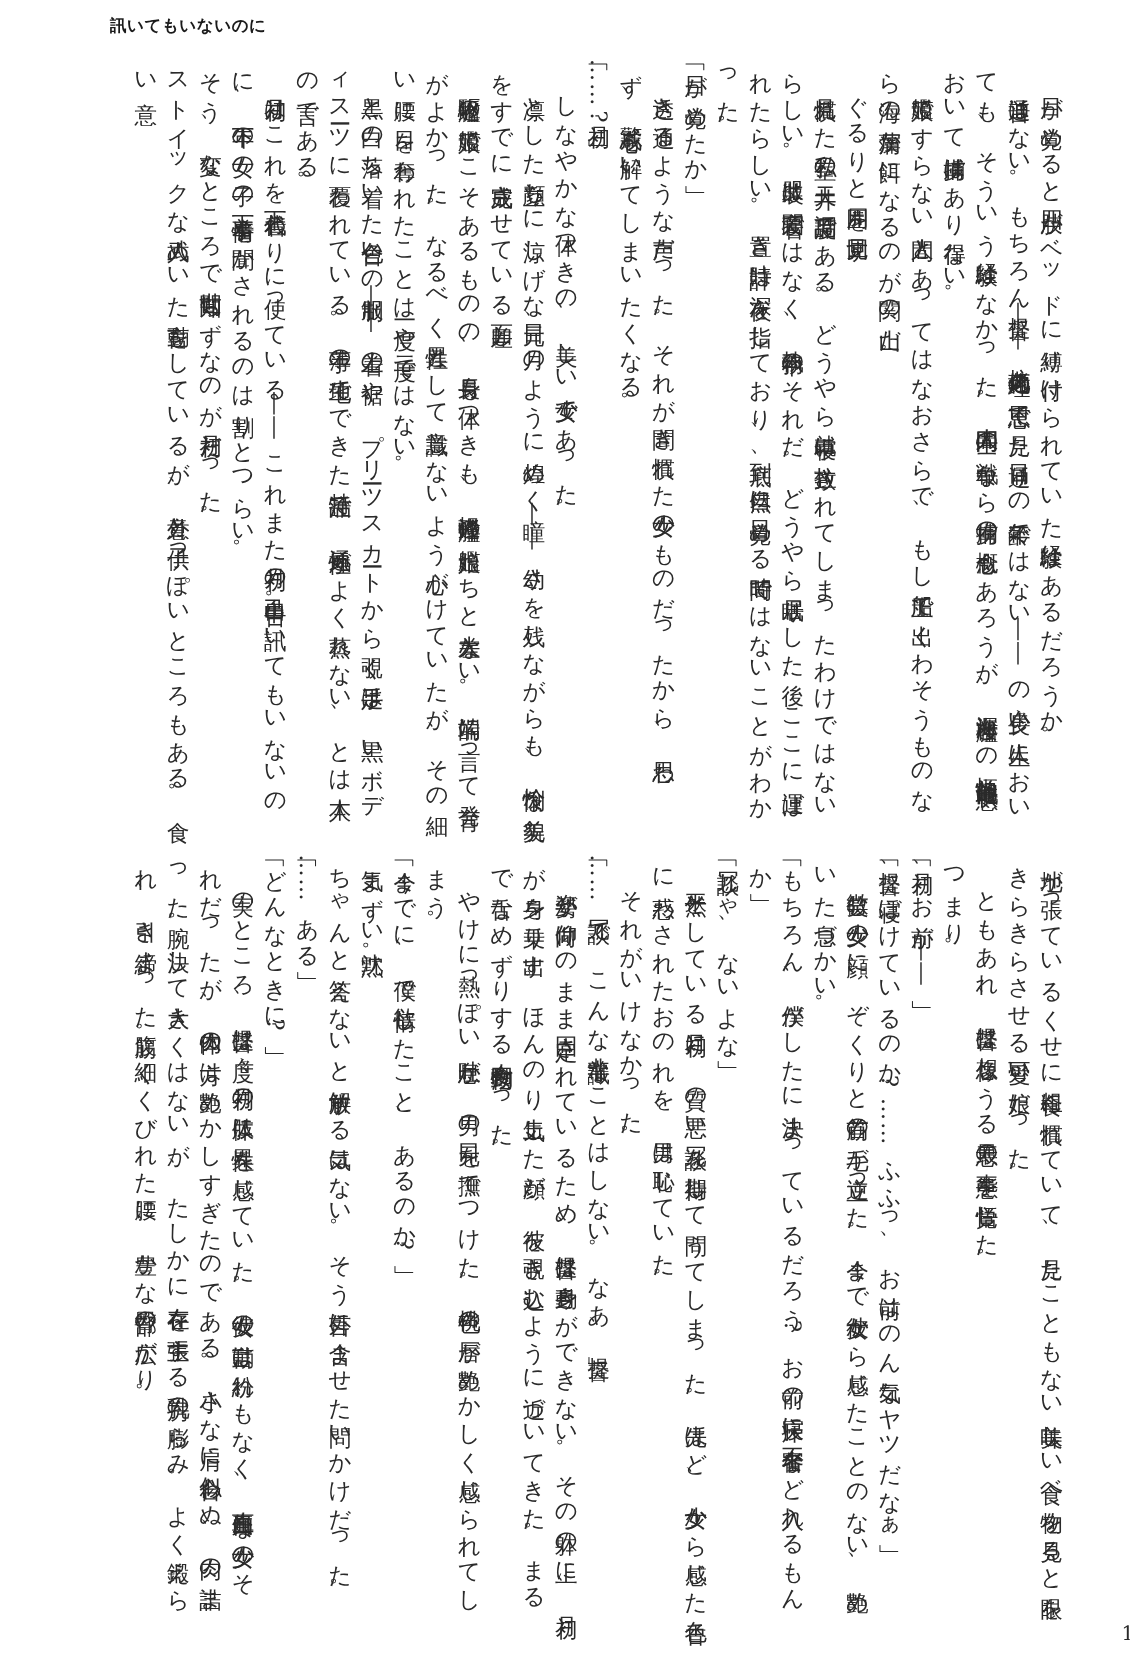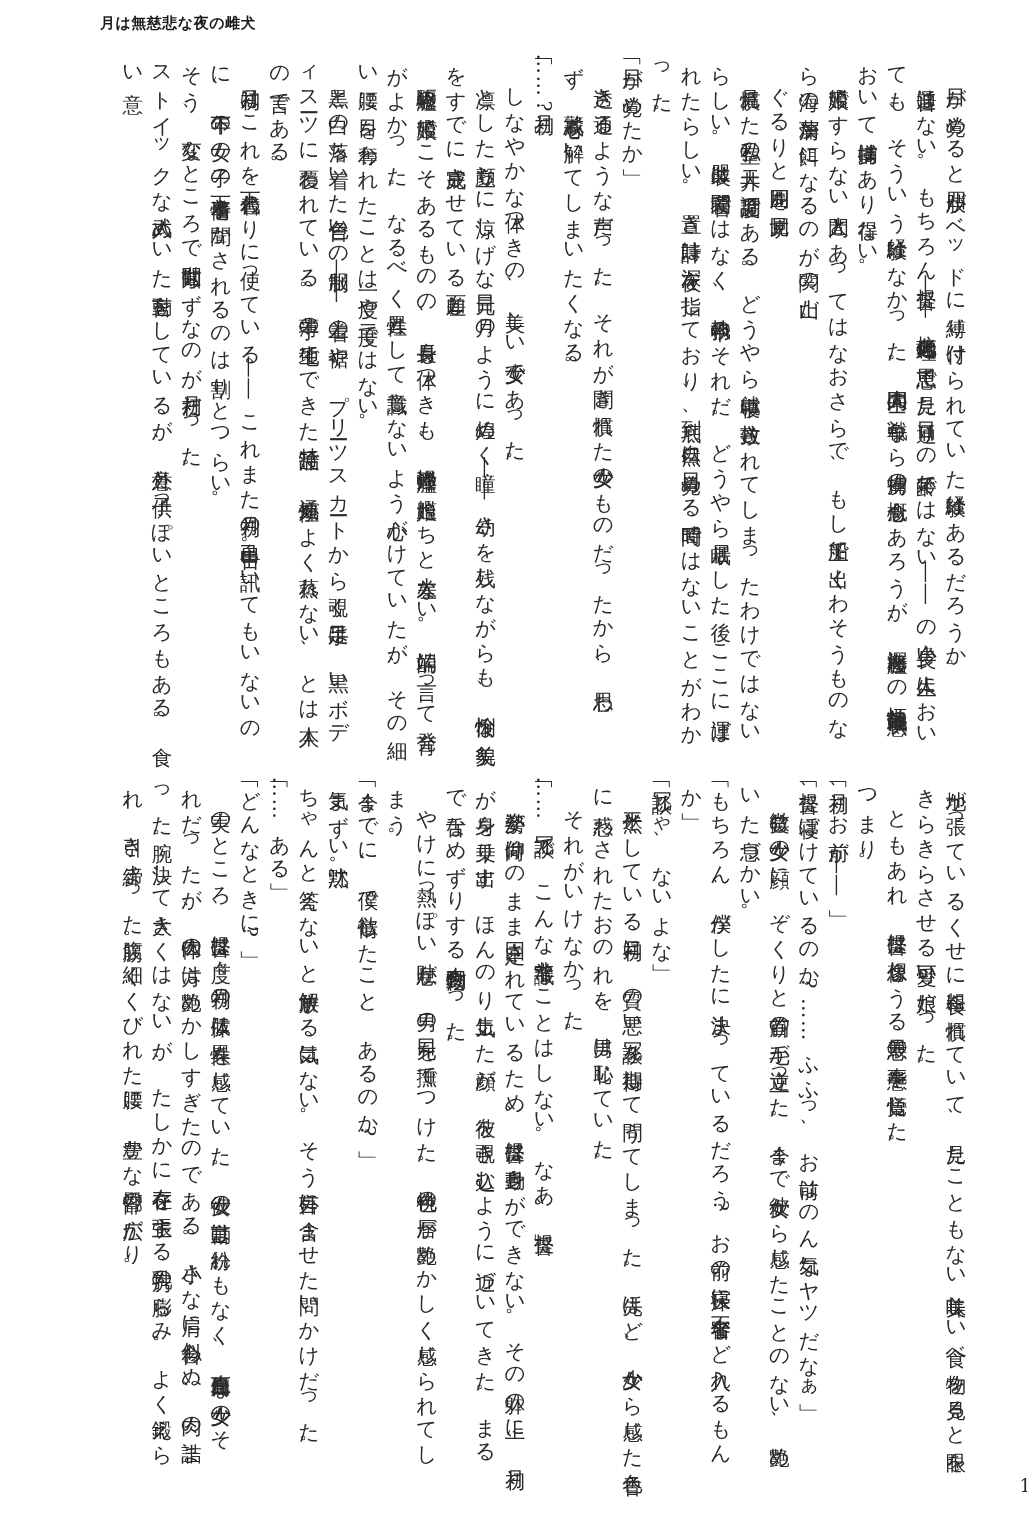--- a/index.html
+++ b/index.html
@@ -56,21 +56,21 @@
     right: -4px;
     top: 1475px;
     font-family: "DejaVu Serif", serif;
     font-size: 18px;
     color: #2a2a2a;
   }
 </style>
 </head>
 <body>
 
-<div class="running-title">月は無慈悲な夜の雌犬</div>
+<div class="running-title">訊いてもいないのに</div>
 
 <div class="tier tier-top">
   <p class="indent">目が覚めると四肢がベッドに縛り付けられていた経験はあるだろうか。</p>
   <p class="indent">普通はない。もちろん提督――抗老化処理の恩恵で見た目通りの年齢ではない――の少々長い人生においても、そういう経験はなかった。人間同士の戦争なら捕虜の概念もあろうが、深海棲艦との恒常的戦争状態において捕虜はあり得ない。</p>
   <p class="indent">艦娘ですらない人間とあってはなおさらで、もし船上で出くわそうものなら海の藻屑か餌になるのが関の山だ。</p>
   <p class="indent">ぐるりと周囲を見回す。</p>
   <p class="indent">見慣れた私室の天井、調度品である。どうやら就寝中に拉致されてしまったわけではないらしい。服装は寝間着ではなく、執務中のそれだ。どうやら居眠りした後、ここに運ばれたらしい。置き時計は深夜を指しており、到底、自然に目覚める時間ではないことがわかった。</p>
   <p>「目が覚めたか」</p>
   <p class="indent">透き通るような声だった。それが聞き慣れた少女のものだったから、思わず、警戒心を解いてしまいたくなる。</p>
   <p>「……初月?」</p>

